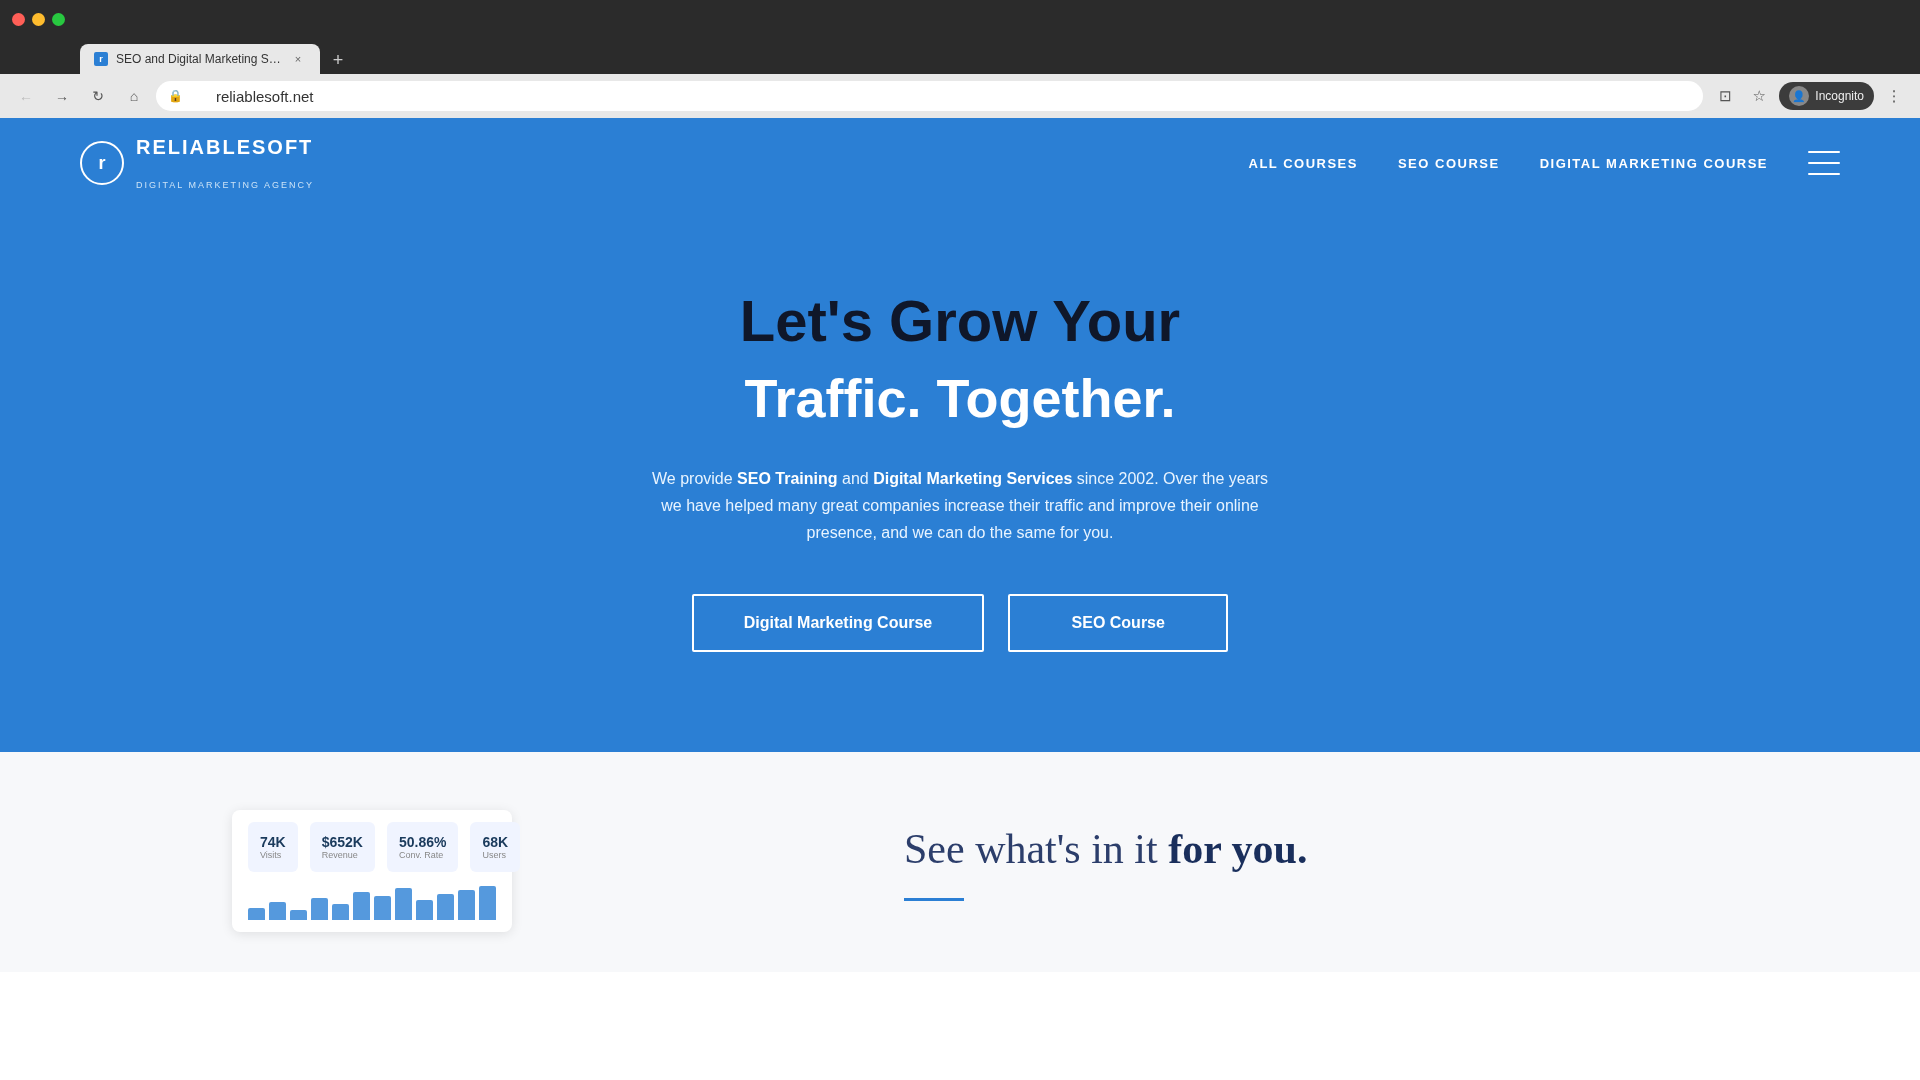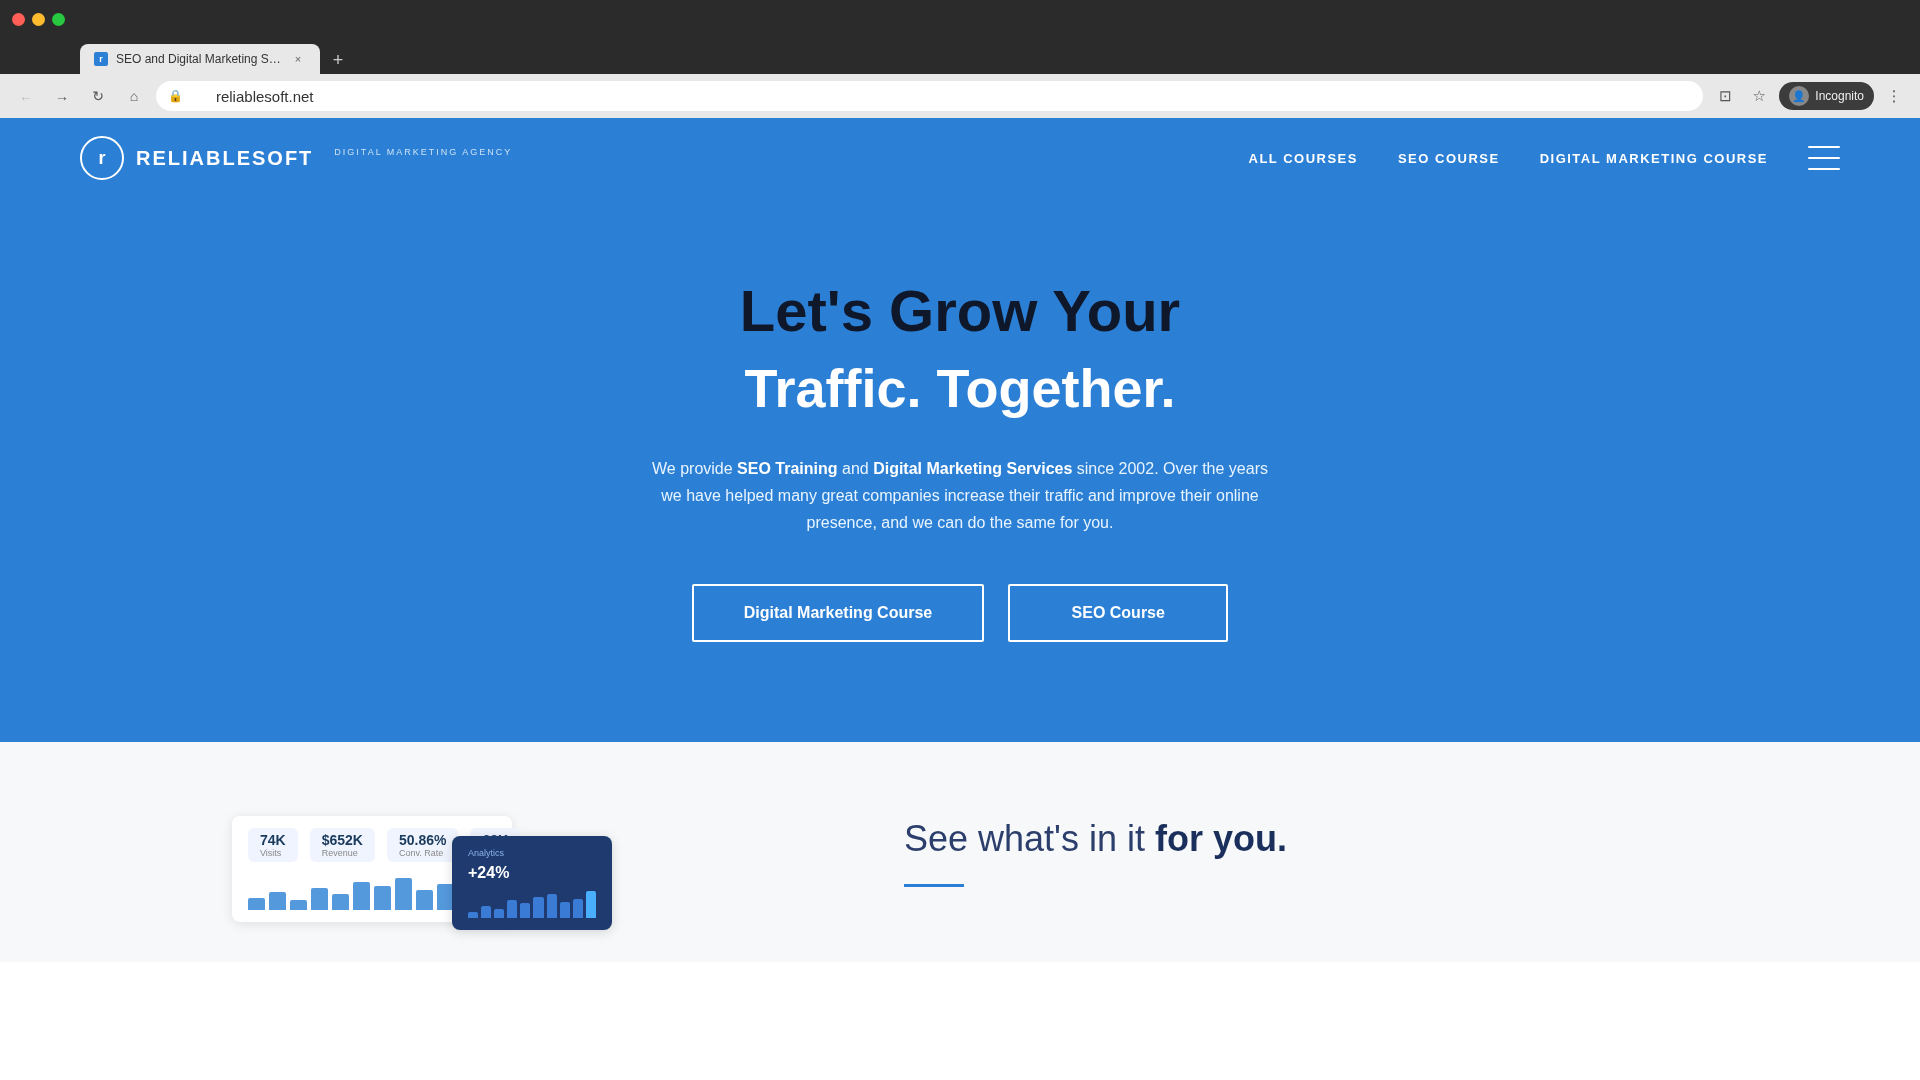--- a/index.html
+++ b/index.html
@@ -204,21 +204,21 @@
       border-radius: 50%;
       display: flex;
       align-items: center;
       justify-content: center;
       color: #fff;
       font-size: 18px;
       font-weight: bold;
     }
     .logo-text-area {
       display: flex;
-      flex-direction: row;
+      flex-direction: column;
       gap: 21px;
     }
     .logo-name {
       color: #fff;
       font-size: 20px;
       font-weight: 700;
       letter-spacing: 2px;
     }
     .logo-tagline {
       color: #cce3f7;
@@ -333,21 +333,21 @@
       width: 280px;
     }
     .dash-row {
       display: flex;
       gap: 12px;
       margin-bottom: 8px;
     }
     .dash-stat {
       background: #f0f4ff;
       border-radius: 6px;
-      padding: 4px 12px;
+      padding: 12px 12px;
       flex: 1;
     }
     .dash-stat-val {
       font-size: 14px;
       font-weight: 700;
       color: #1a3a5c;
     }
     .dash-stat-label {
       font-size: 9px;
       color: #888;
@@ -402,25 +402,26 @@
     }
 
     .below-hero-right {
       width: 55%;
       padding: 60px 80px 60px 40px;
       display: flex;
       flex-direction: column;
       justify-content: center;
     }
     .below-hero-title {
-      font-size: 36px;
+      font-size: 42px;
       font-weight: 400;
       color: #2c3e6b;
       line-height: 1.2;
       margin-bottom: 16px;
+      font-family: Liberation Serif, serif;
     }
     .below-hero-title strong {
       font-weight: 800;
       color: #1a2f5c;
     }
     .below-hero-underline {
       width: 60px;
       height: 3px;
       background: #2b7fd4;
       margin-top: 8px;
@@ -539,36 +540,20 @@
               <div class="dash-bar" style="height: 40%;"></div>
               <div class="dash-bar" style="height: 70%;"></div>
               <div class="dash-bar" style="height: 60%;"></div>
               <div class="dash-bar" style="height: 80%;"></div>
               <div class="dash-bar" style="height: 50%;"></div>
               <div class="dash-bar" style="height: 65%;"></div>
               <div class="dash-bar" style="height: 75%;"></div>
               <div class="dash-bar" style="height: 85%;"></div>
             </div>
         </div>
-        <div class="dash-card-2">
-          <div class="dash-card-2-title">Analytics</div>
-          <div class="dash-card-2-val">+24%</div>
-          <div class="dash-mini-bars" id="mini-bar-area">
-          <div class="dash-mini-bar" style="height: 20%;"></div>
-              <div class="dash-mini-bar" style="height: 40%;"></div>
-              <div class="dash-mini-bar" style="height: 30%;"></div>
-              <div class="dash-mini-bar" style="height: 60%;"></div>
-              <div class="dash-mini-bar" style="height: 50%;"></div>
-              <div class="dash-mini-bar" style="height: 70%;"></div>
-              <div class="dash-mini-bar" style="height: 80%;"></div>
-              <div class="dash-mini-bar" style="height: 55%;"></div>
-              <div class="dash-mini-bar" style="height: 65%;"></div>
-              <div class="dash-mini-bar highlight" style="height: 90%;"></div>
-            </div>
-        </div>
       </div>
     </div>
 
     <div class="below-hero-right">
       <h2 class="below-hero-title">
         <span>See what's in it </span><strong>for you.</strong>
       </h2>
       <div class="below-hero-underline"></div>
     </div>
   </section>

